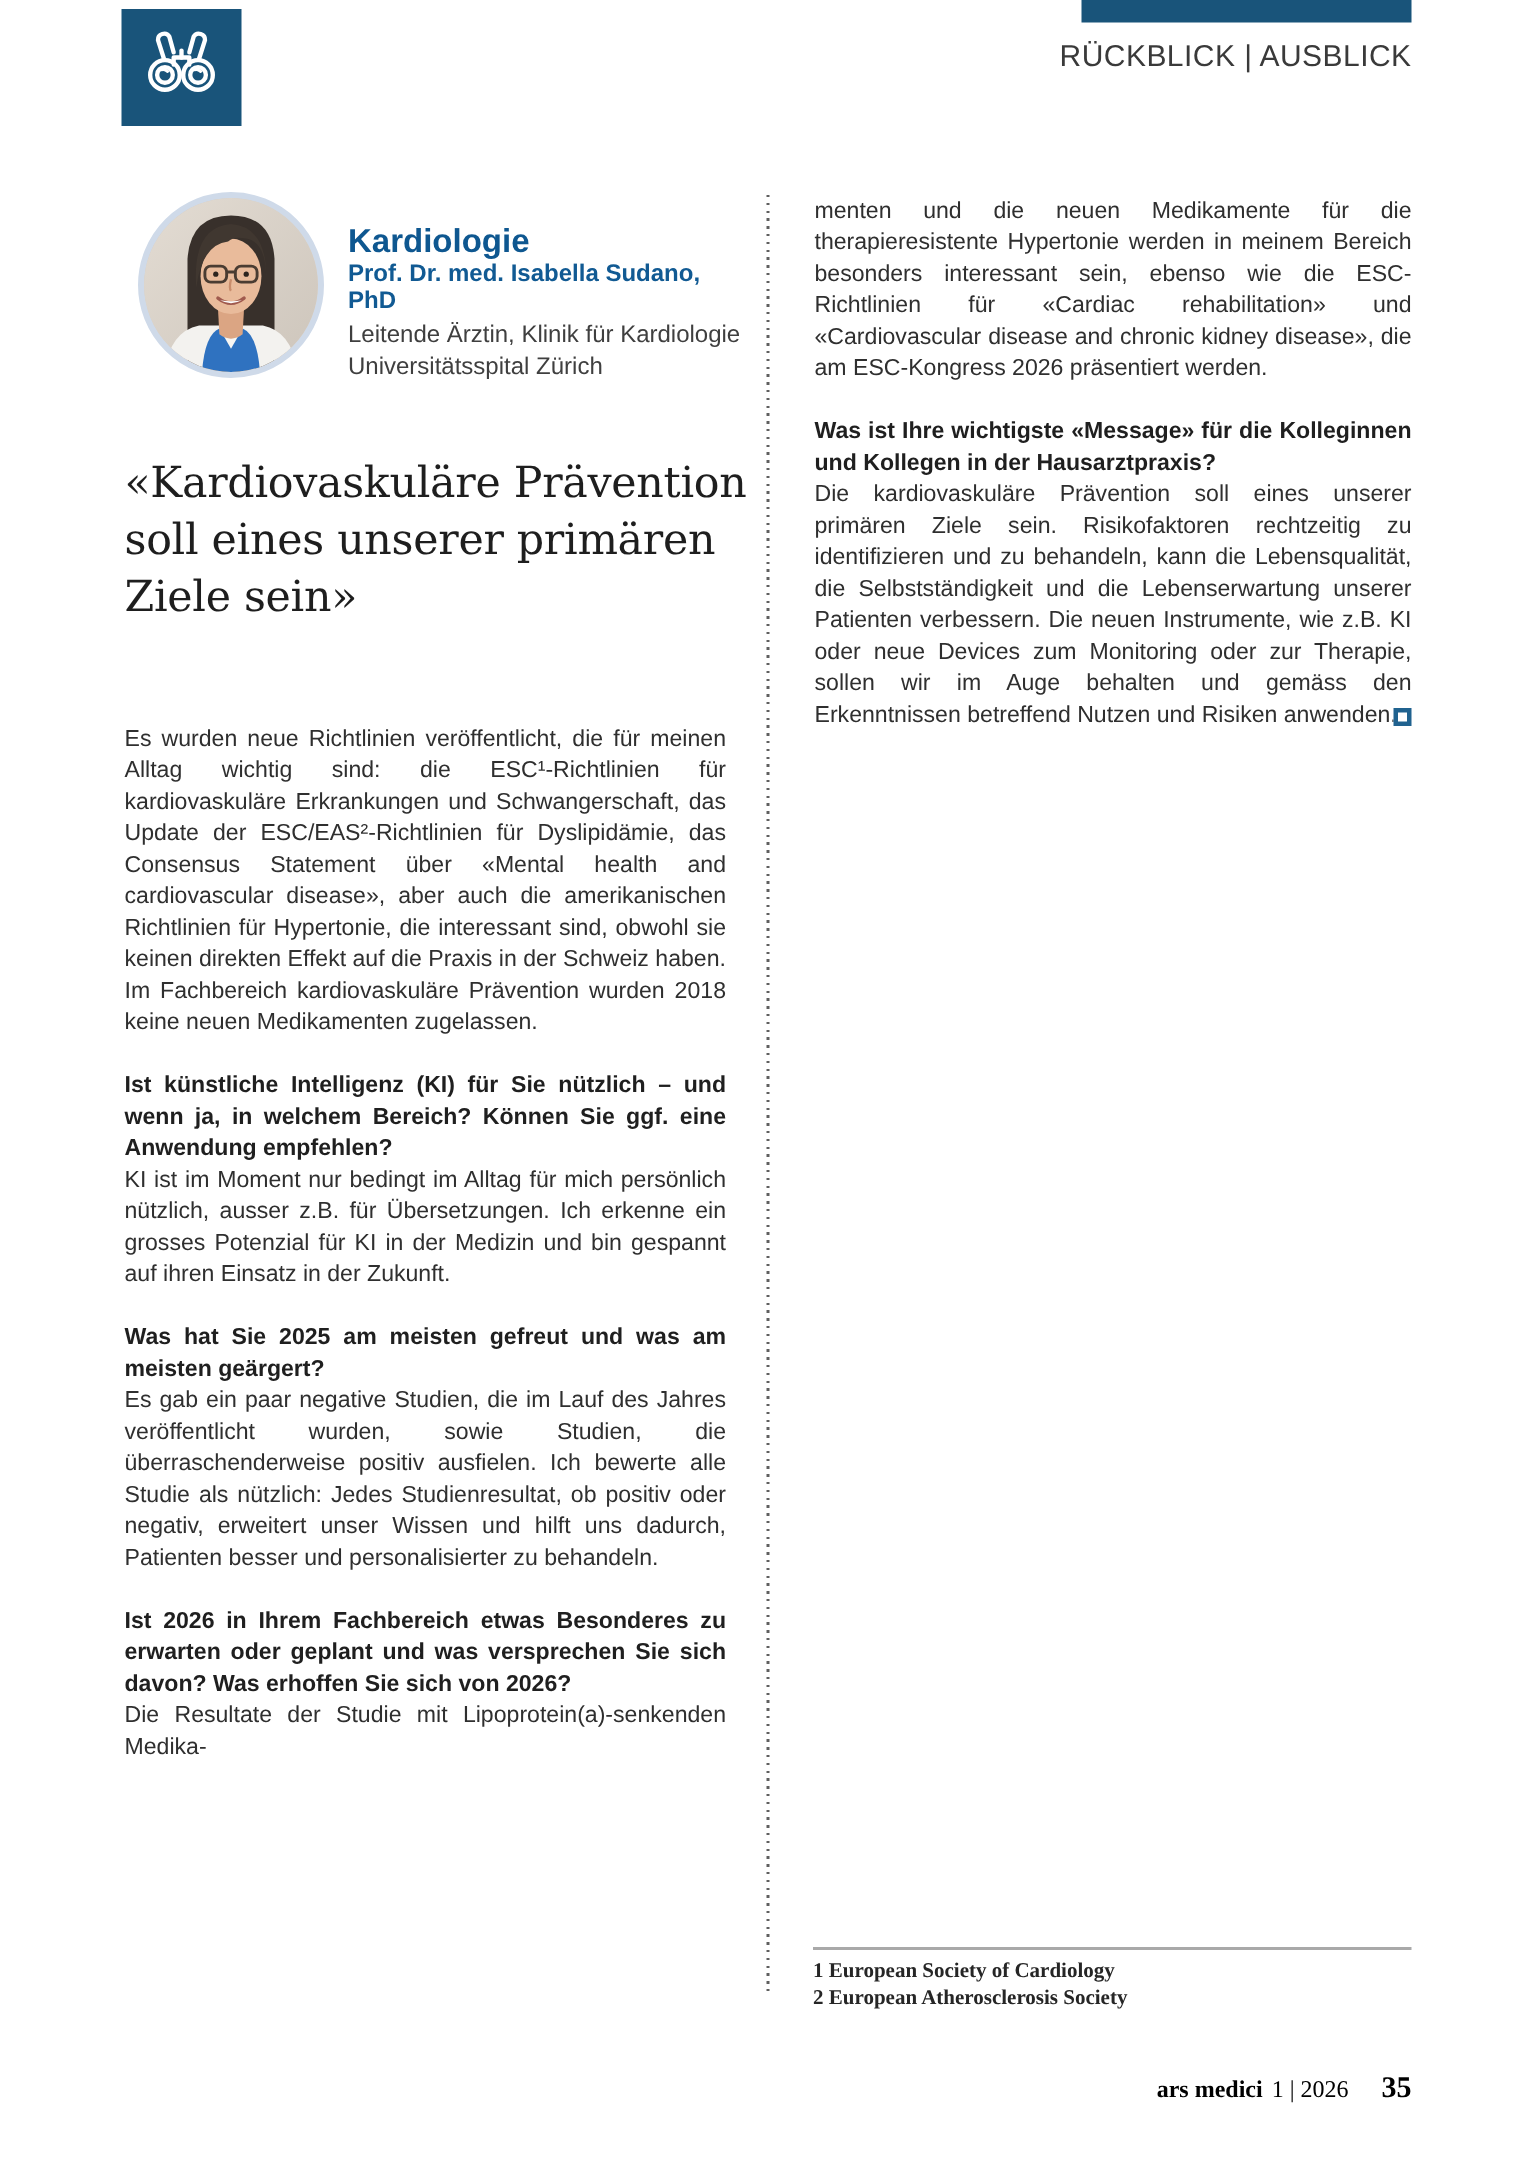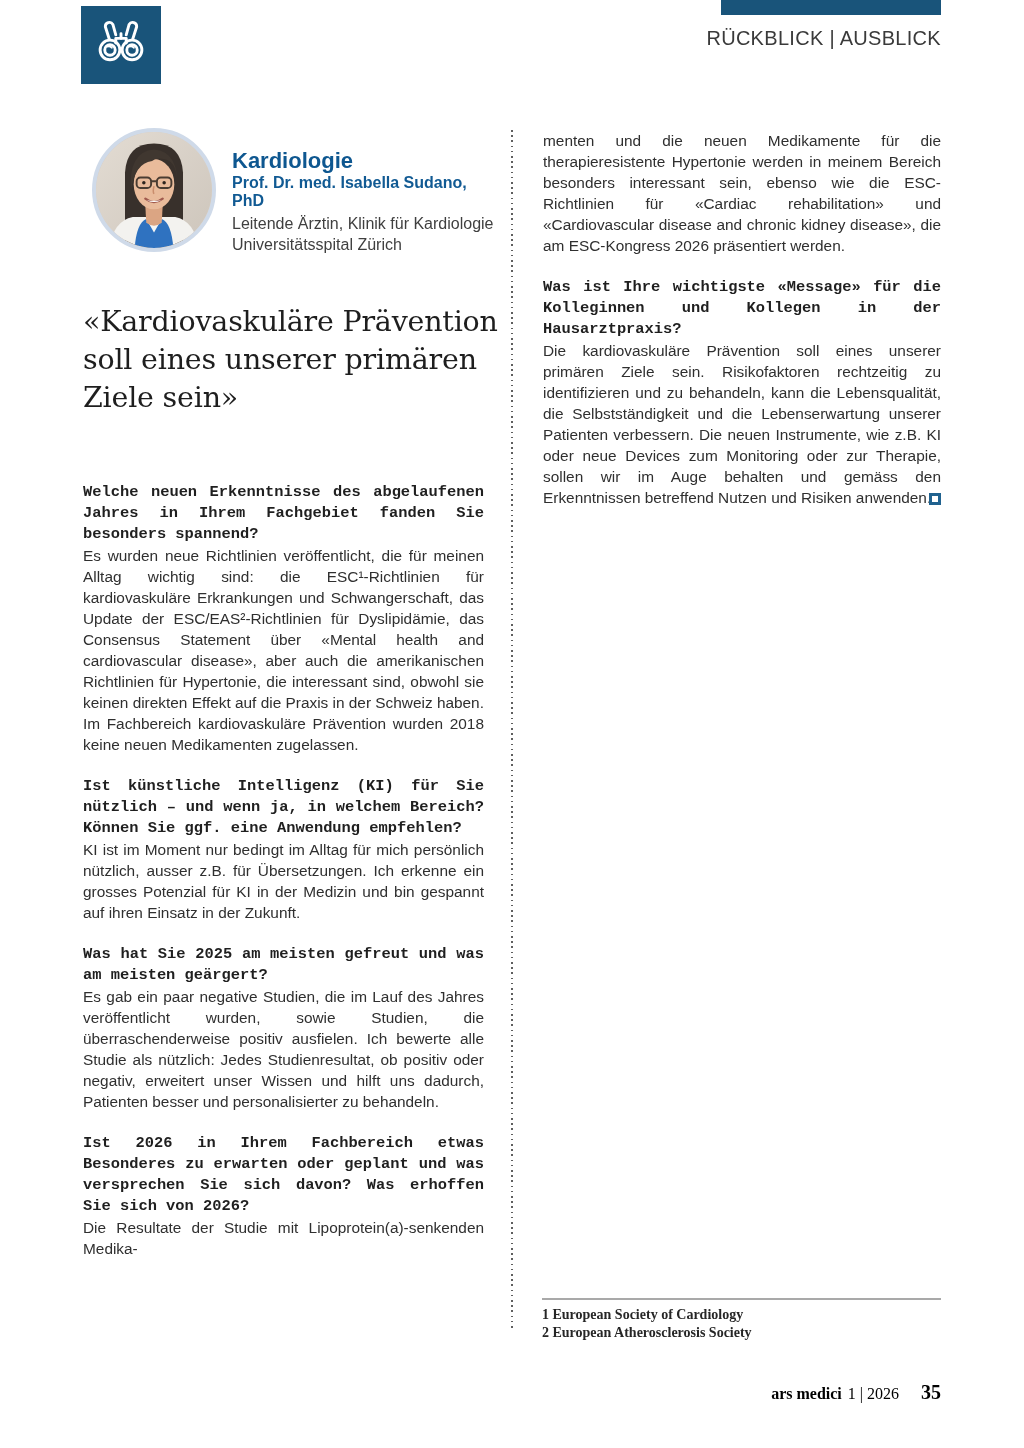--- a/index.html
+++ b/index.html
@@ -45,21 +45,21 @@
     font-family:"DejaVu Serif", serif; font-weight:400;
     font-size:28.5px; line-height:38px; color:#1e1e1e; letter-spacing:-0.2px;
   }
 
   
   .col-left  { position:absolute; left:83px;  top:482px; width:401px; }
   .col-right { position:absolute; left:543px; top:130px; width:398px; }
   .col p, .col .q {
     font-size:15.4px; line-height:21px; text-align:justify;
   }
-  .q { font-weight:bold; color:#1f1f1f; margin-top:21px;font-family:Liberation Mono, monospace; }
+  .q { font-weight:bold; color:#1f1f1f; margin-top:21px; }
   .q.first { margin-top:0; }
   .indent { text-indent:14px; }
   .answer-with-marker { position:relative; }
   .end-marker {
     position:absolute; right:0; bottom:3px; width:12px; height:12px;
     border:3px solid #20628F; background:#fff;
   }
 
   .divider-dotted {
     position:absolute; left:511px; top:130px; width:2px; height:1200px;
@@ -154,21 +154,20 @@
 <div class="profile-text">
   <div class="profile-section">Kardiologie</div>
   <div class="profile-name">Prof. Dr. med. Isabella Sudano, PhD</div>
   <div class="profile-line">Leitende Ärztin, Klinik für Kardiologie</div>
   <div class="profile-line">Universitätsspital Zürich</div>
 </div>
 
 <h1 class="article-title">«Kardiovaskuläre Prävention soll eines unserer primären Ziele sein»</h1>
 
 <div class="col col-left">
-  <p class="q first">Welche neuen Erkenntnisse des abgelaufenen Jahres in Ihrem Fachgebiet fanden Sie besonders spannend?</p>
   <p>Es wurden neue Richtlinien veröffentlicht, die für meinen Alltag wichtig sind: die ESC¹-Richtlinien für kardiovaskuläre Erkrankungen und Schwangerschaft, das Update der ESC/EAS²-Richtlinien für Dyslipidämie, das Consensus Statement über «Mental health and cardiovascular disease», aber auch die amerikanischen Richtlinien für Hypertonie, die interessant sind, obwohl sie keinen direkten Effekt auf die Praxis in der Schweiz haben.</p>
 
   <p>Im Fachbereich kardiovaskuläre Prävention wurden 2018 keine neuen Medikamenten zugelassen.</p>
 
   <p class="q">Ist künstliche Intelligenz (KI) für Sie nützlich – und wenn ja, in welchem Bereich? Können Sie ggf. eine Anwendung empfehlen?</p>
   <p>KI ist im Moment nur bedingt im Alltag für mich persönlich nützlich, ausser z.B. für Übersetzungen. Ich erkenne ein grosses Potenzial für KI in der Medizin und bin gespannt auf ihren Einsatz in der Zukunft.</p>
 
   <p class="q">Was hat Sie 2025 am meisten gefreut und was am meisten geärgert?</p>
   <p>Es gab ein paar negative Studien, die im Lauf des Jahres veröffentlicht wurden, sowie Studien, die überraschenderweise positiv ausfielen. Ich bewerte alle Studie als nützlich: Jedes Studienresultat, ob positiv oder negativ, erweitert unser Wissen und hilft uns dadurch, Patienten besser und personalisierter zu behandeln.</p>
 

